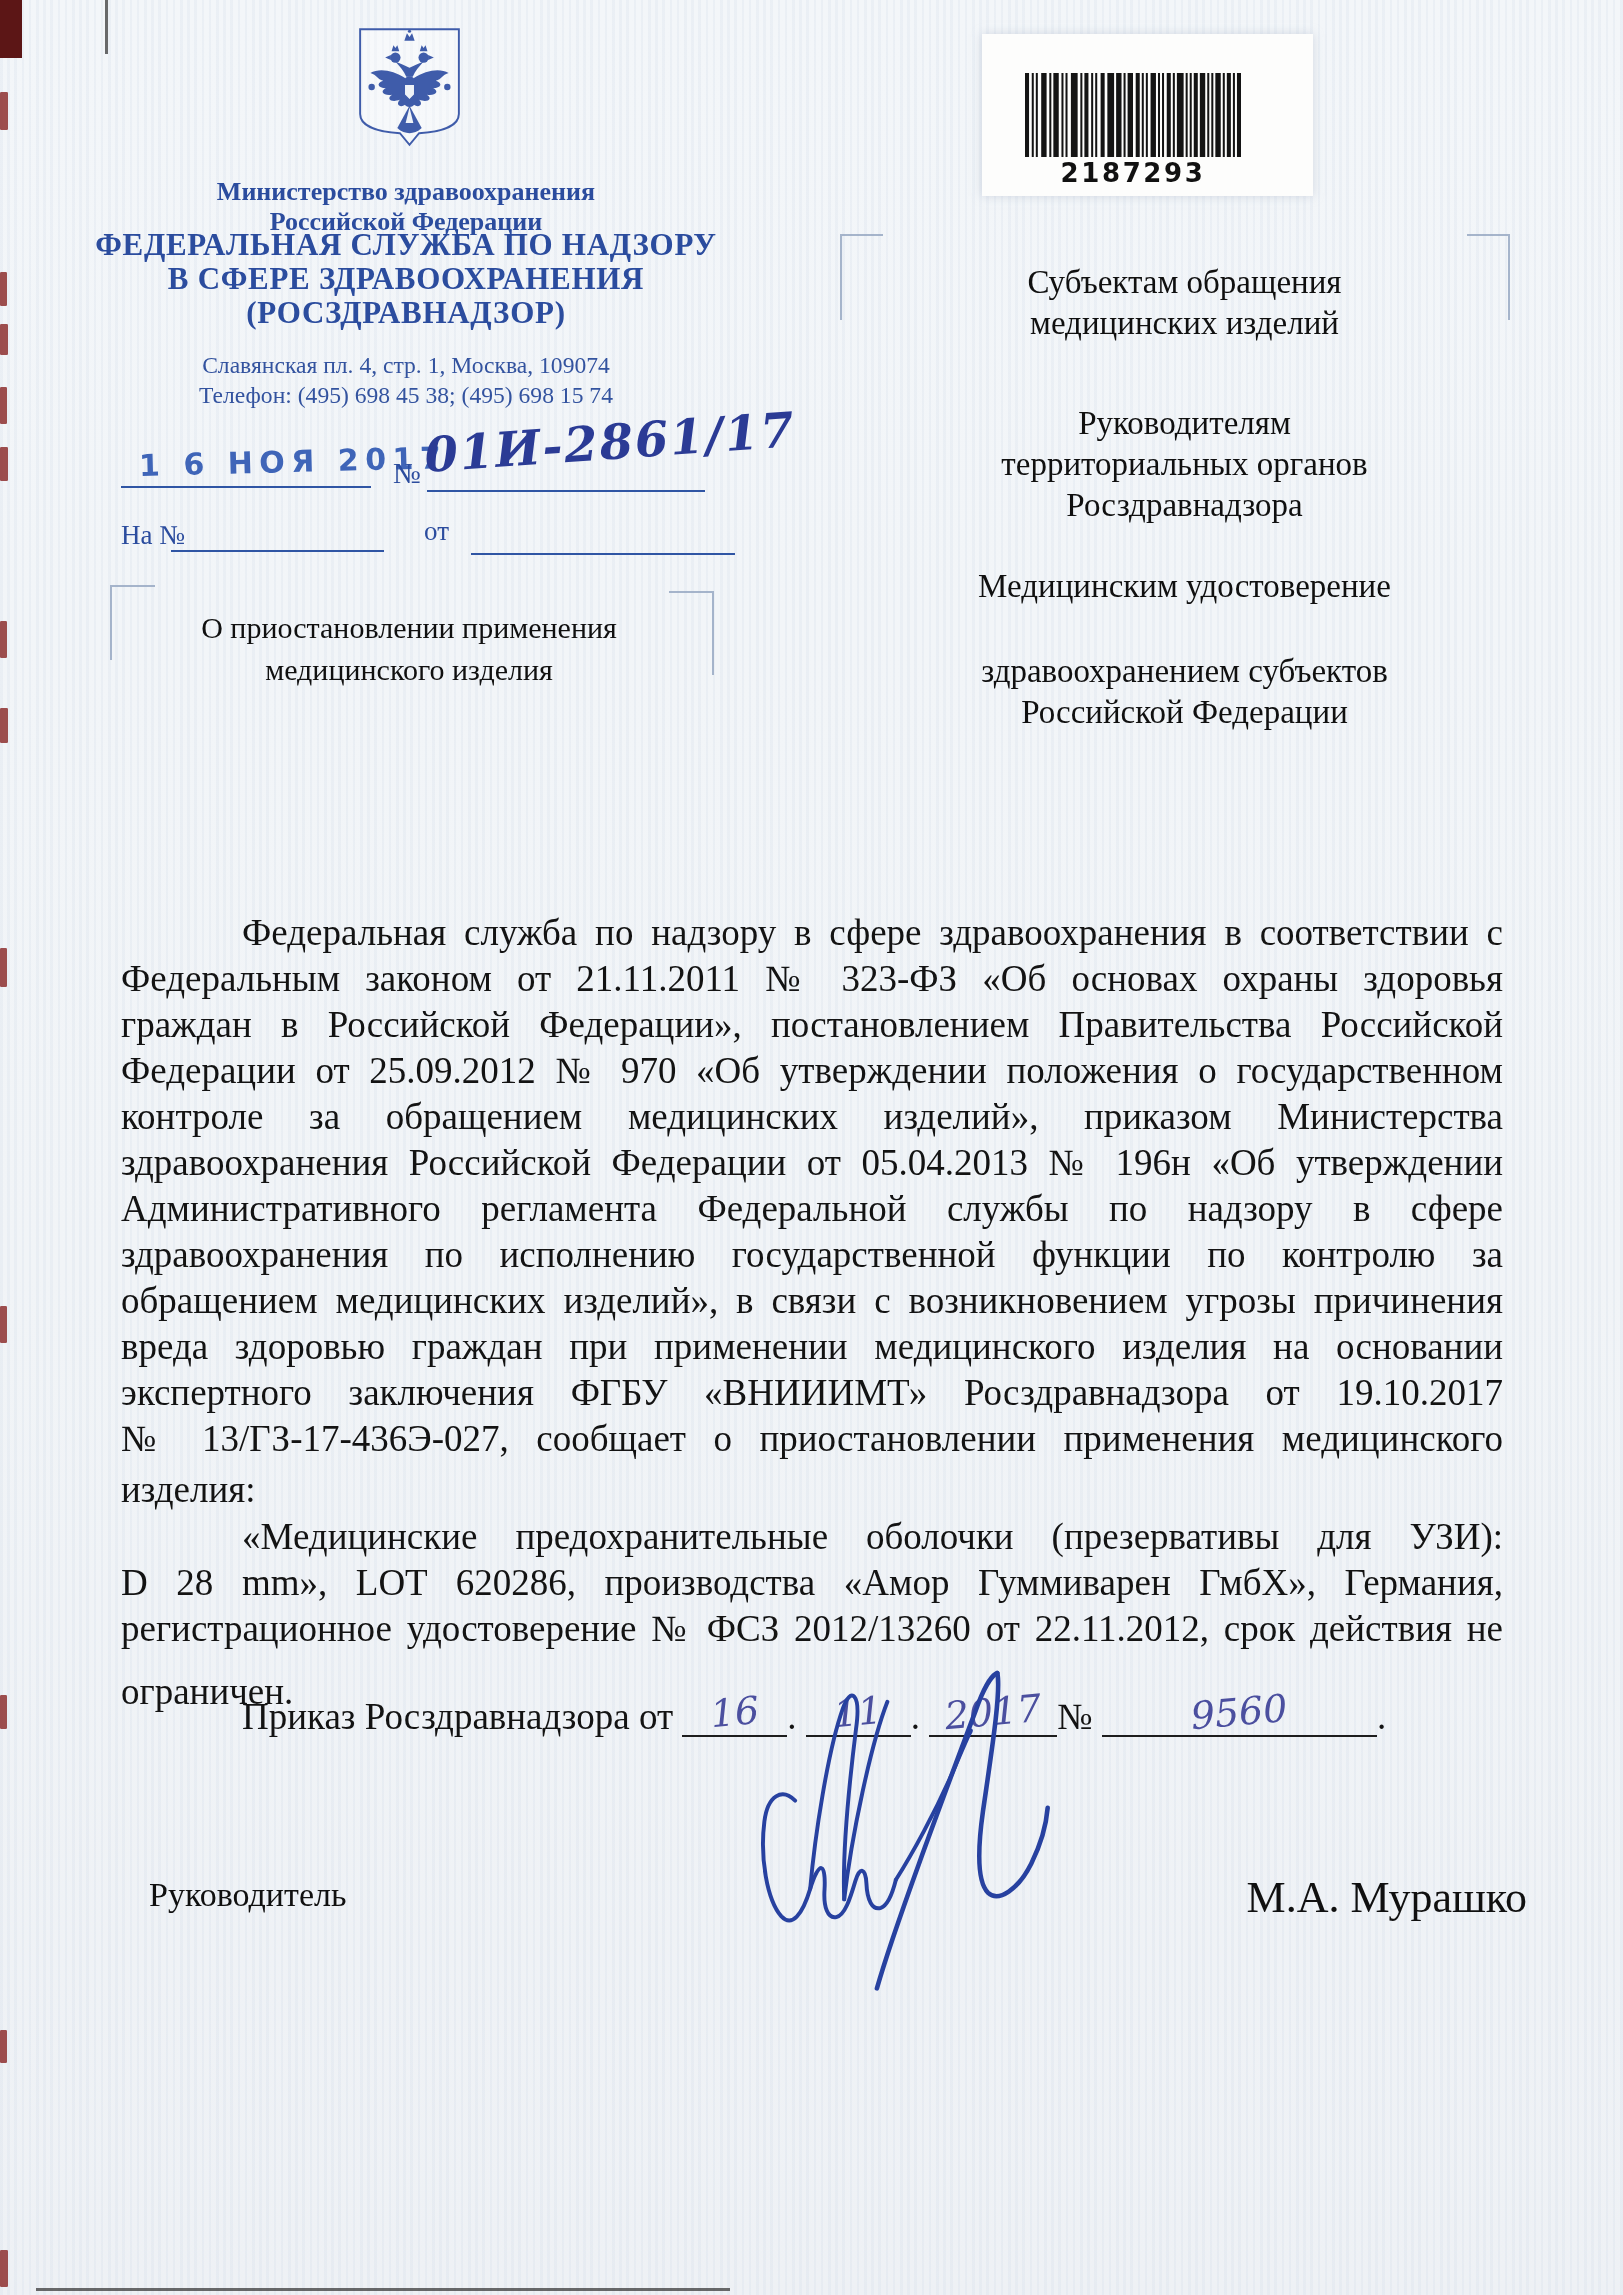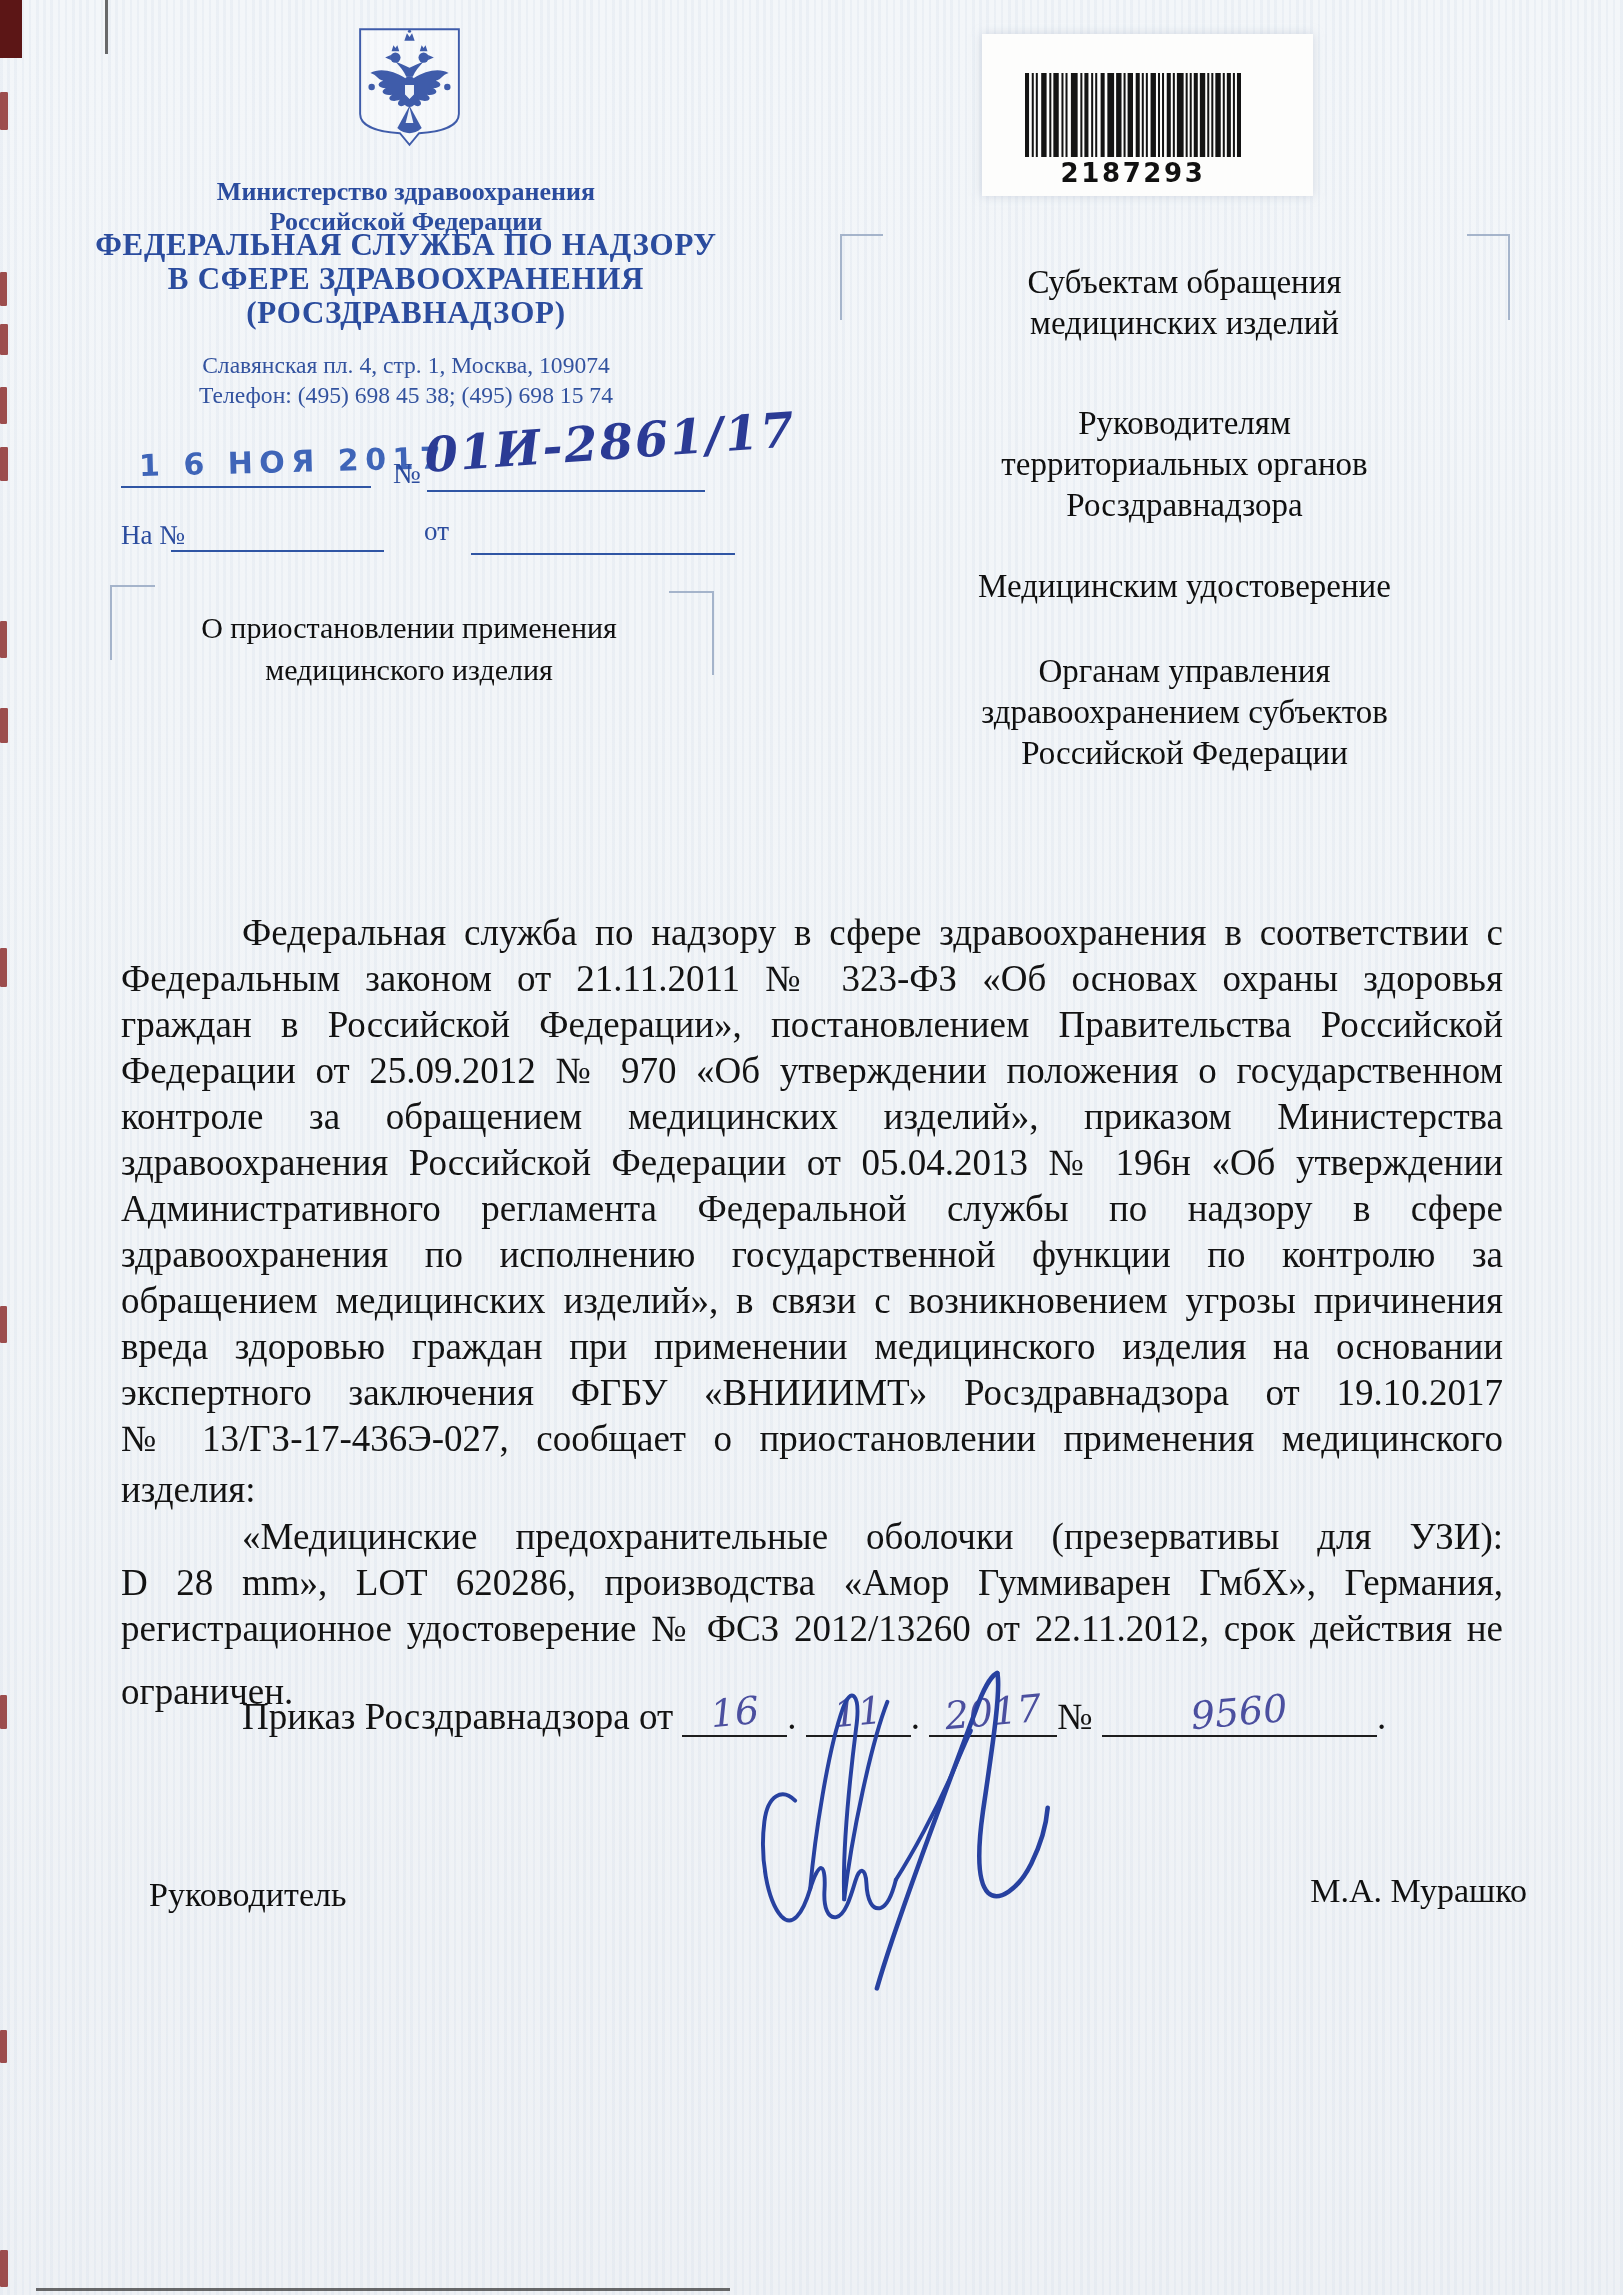--- a/index.html
+++ b/index.html
@@ -73,21 +73,21 @@
   .slot{
     display:inline-block;border-bottom:2.6px solid #1d1d1d;
     text-align:center;vertical-align:baseline;line-height:37px;
   }
   .slot .hw{font-size:38px;transform:rotate(-5deg) translateY(-3.9px);}
   .slot.w1{width:105px;}
   .slot.w2{width:128px;}
   .slot.w3{width:275px;}
   
   .sig-label{position:absolute;left:149px;top:1876px;font-size:34px;color:#101010;}
-  .sig-name{position:absolute;right:97px;top:1872px;font-size:34px;color:#101010;}
+  .sig-name{position:absolute;right:97px;top:1872px;font-size:44px;color:#101010;}
   .sig-svg{position:absolute;left:661px;top:1640px;width:458px;height:367px;}
 </style>
 </head>
 <body>
 
 <div class="page">
 
   <div class="art" style="left:0;top:0;width:22px;height:58px;background:#5c1616;"></div>
   <div class="art dark" style="left:105px;top:0;width:2.6px;height:54px;"></div>
   <div class="art red" style="left:0;top:92px;width:7.9px;height:38px;"></div>
@@ -211,21 +211,20 @@
   </div>
   <div class="addressee" style="top:403px;">
     <div>Руководителям</div>
     <div>территориальных органов</div>
     <div>Росздравнадзора</div>
   </div>
   <div class="addressee" style="top:566px;">
     <div>Медицинским удостоверение</div>
   </div>
   <div class="addressee" style="top:651px;">
-    <div>Органам управления</div>
     <div>здравоохранением субъектов</div>
     <div>Российской Федерации</div>
   </div>
 
   <div class="subject">
     <div>О приостановлении применения</div>
     <div>медицинского изделия</div>
   </div>
 
   <div class="body-block" style="top:910px;text-indent:121px;">Федеральная служба по надзору в сфере здравоохранения в соответствии с

